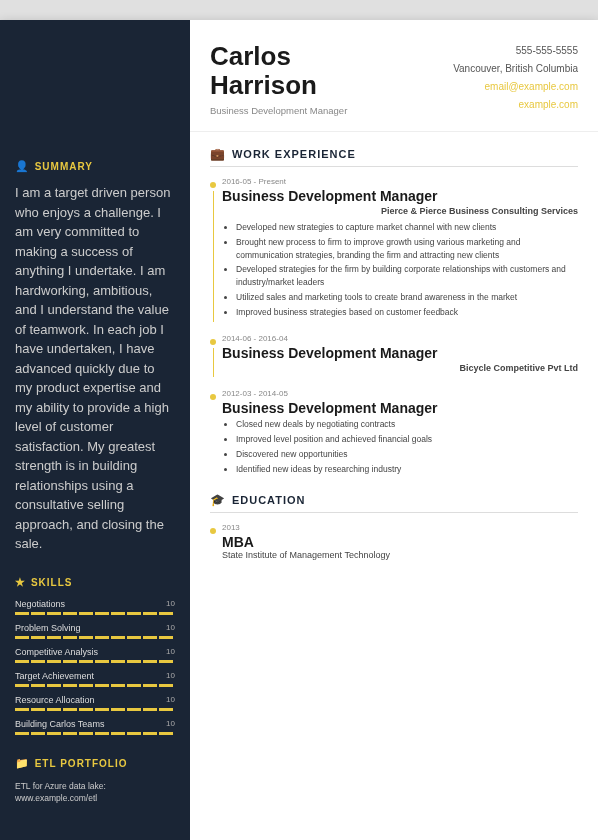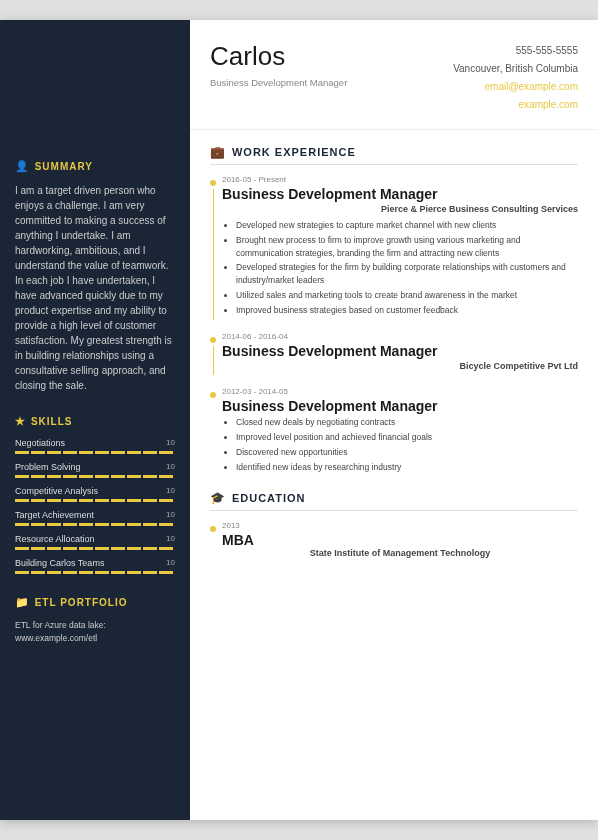--- a/index.html
+++ b/index.html
@@ -39,21 +39,21 @@
       text-transform: uppercase;
       display: flex;
       align-items: center;
       gap: 5px;
       margin-bottom: 10px;
     }
     .sidebar-section-title .icon {
       font-size: 11px;
     }
     .summary-text {
-      font-size: 10px;
+      font-size: 13px;
       color: #ccc;
       line-height: 1.5;
     }
     .skill-item {
       margin-bottom: 8px;
     }
     .skill-name {
       font-size: 9px;
       color: #ddd;
       margin-bottom: 3px;
@@ -91,21 +91,21 @@
       padding: 22px 20px 15px 20px;
       display: flex;
       justify-content: space-between;
       align-items: flex-start;
       border-bottom: 1px solid #eee;
       margin-bottom: 5px;
     }
     .header-left {}
     .header-name {
       font-size: 26px;
-      font-weight: normal;
+      font-weight: bold;
       color: #1a1a1a;
       line-height: 1.1;
     }
     .header-title {
       font-size: 9.5px;
       color: #888;
       margin-top: 6px;
     }
     .header-right {
       text-align: right;
@@ -217,23 +217,22 @@
       color: #888;
       margin-bottom: 2px;
     }
     .edu-degree {
       font-size: 14px;
       font-weight: bold;
       color: #1a1a1a;
     }
     .edu-school {
       font-size: 9px;
-      font-weight: bold;
+      font-weight: normal;
       color: #444;
-      text-align: center;
     }
     
     .sidebar-spacer {
       height: 120px;
     }
   </style>
 </head>
 <body>
 
 <div class="resume">
@@ -374,20 +373,21 @@
       <p class="etl-text">ETL for Azure data lake: www.example.com/etl</p>
     </div>
   </div>
 
   <div class="main">
 
     <div class="header">
       <div class="header-left">
         <div class="header-name">
           <span>Carlos</span><br>
+          <span>Harrison</span>
         </div>
         <div class="header-title">Business Development Manager</div>
       </div>
       <div class="header-right">
         <div>555-555-5555</div>
         <div>Vancouver, British Columbia</div>
         <div class="email">email@example.com</div>
         <div class="website">example.com</div>
       </div>
     </div>

